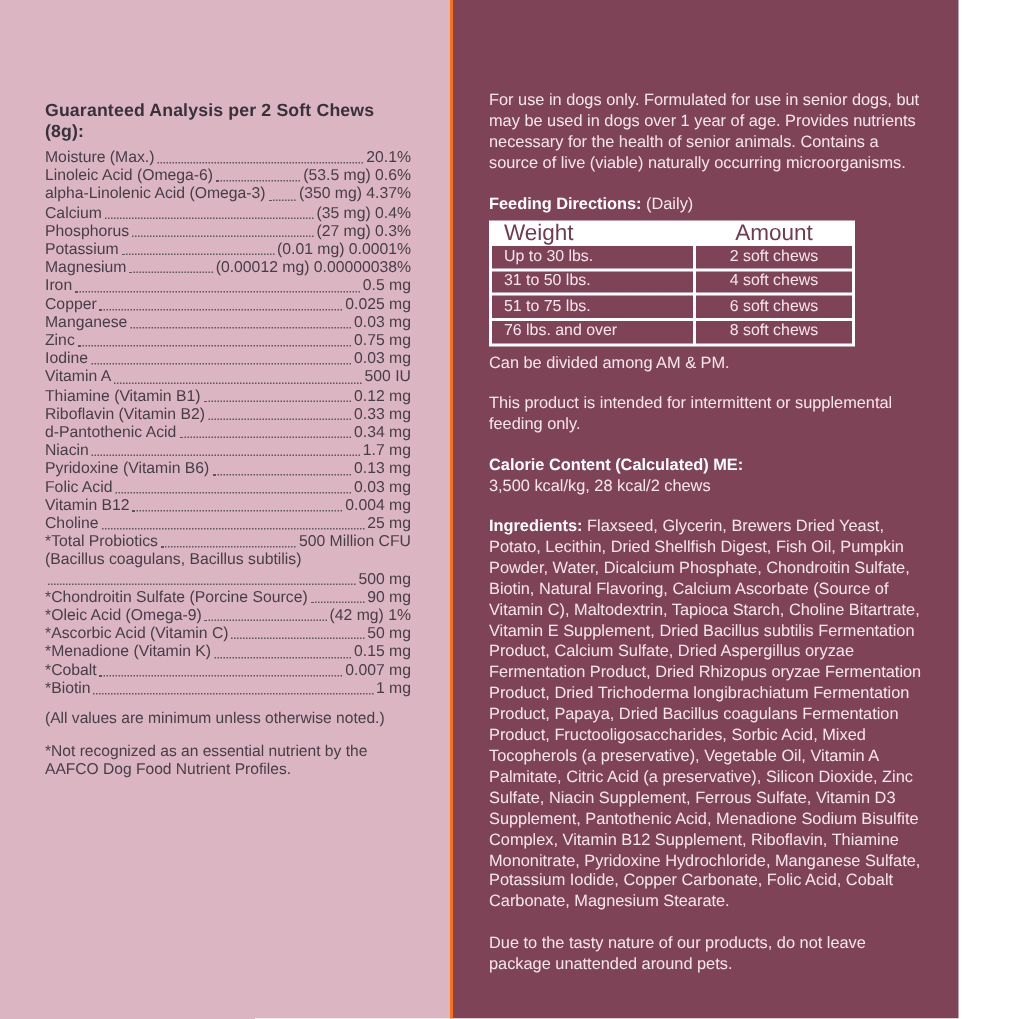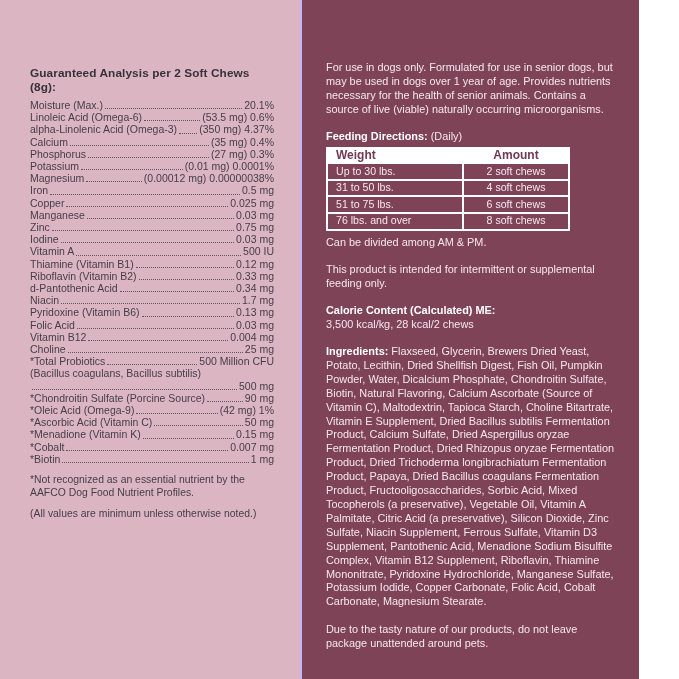--- a/index.html
+++ b/index.html
@@ -33,35 +33,35 @@
     margin: 0 2px 2px 2px;
   }
   .note { margin: 9px 0 0 0; font-size: 10.4px; line-height: 12.6px; }
 
   
   .panel-right {
     width: 339px; box-sizing: border-box;
     background: #7f4358;
     color: #f5e7ed;
     padding: 61px 21px 0 24px;
-    border-left: 2px solid #c4b5fd;
+    border-left: 2px solid #f97316;
   }
   .panel-right p { margin: 0; font-size: 10.9px; line-height: 13.9px; }
   .panel-right strong { color: #ffffff; }
   .intro { margin-bottom: 13px !important; }
   .feeding-heading { margin-bottom: 3px !important; }
   .feeding-table {
     border-collapse: separate; border-spacing: 2px;
     background: #ffffff;
     width: 244px;
     margin: 0 0 5px 0;
   }
   .feeding-table th {
     background: #ffffff; color: #713a50;
-    font-size: 12px; font-weight: bold;
+    font-size: 15px; font-weight: normal;
     line-height: 11.6px; padding: 1px 8px;
   }
   .feeding-table th.col-weight { text-align: left; width: 118px; }
   .feeding-table th.col-amount { text-align: center; }
   .feeding-table td {
     background: #7f4358; color: #f5e7ed;
     font-size: 10.6px; line-height: 11.6px; padding: 1.5px 8px;
   }
   .feeding-table td:first-child { text-align: left; }
   .feeding-table td:last-child  { text-align: center; }
@@ -219,22 +219,22 @@
           <span class="ga-label">*Cobalt</span>
           <span class="ga-leader"></span>
           <span class="ga-value">0.007 mg</span>
         </div>
         <div class="ga-row">
           <span class="ga-label">*Biotin</span>
           <span class="ga-leader"></span>
           <span class="ga-value">1 mg</span>
         </div>
       </div>
+    <p class="note">(All values are minimum unless otherwise noted.)</p>
     <p class="note">*Not recognized as an essential nutrient by the AAFCO Dog Food Nutrient Profiles.</p>
-    <p class="note">(All values are minimum unless otherwise noted.)</p>
   </section>
 
   <section class="panel-right">
     <p class="intro">For use in dogs only. Formulated for use in senior dogs, but may be used in dogs over 1 year of age. Provides nutrients necessary for the health of senior animals. Contains a source of live (viable) naturally occurring microorganisms.</p>
 
     <p class="feeding-heading"><strong>Feeding Directions:</strong><span> (Daily)</span></p>
 
     <table class="feeding-table">
       <thead>
         <tr>

